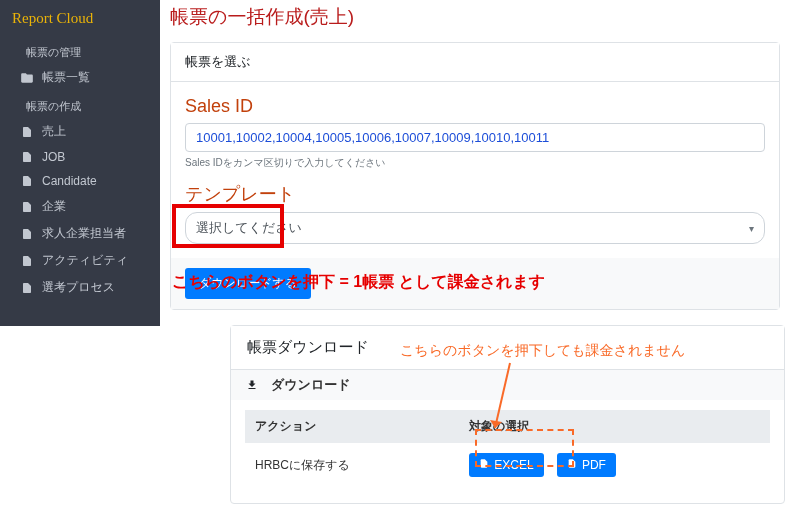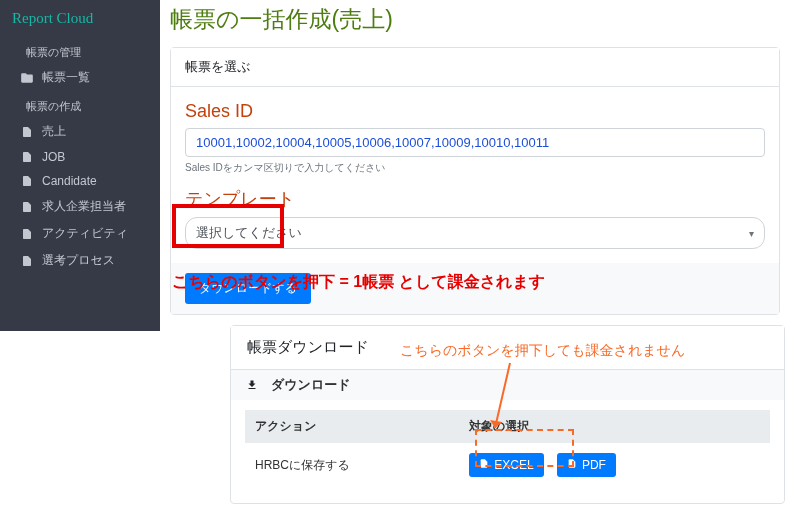--- a/index.html
+++ b/index.html
@@ -1,27 +1,27 @@
 <!DOCTYPE html>
 <html><head>
   <meta charset="utf-8">
   <style>
     * { box-sizing: border-box; margin: 0; padding: 0; }
     body { font-family: -apple-system, BlinkMacSystemFont, "Segoe UI", Arial, sans-serif; font-size: 13px; color: #333; background: #fff; width: 800px; height: 510px; position: relative; }
     
     .app { display: flex; }
     
     .sidebar { width: 160px; background: #353a46; color: #c2c7d0; min-height: 265px; padding-bottom: 8px; }
-    .brand { padding: 10px 12px; font-size: 15px; color: #14b8a6; font-family: Georgia, serif; }
+    .brand { padding: 10px 12px; font-size: 15px; color: #eab308; font-family: Georgia, serif; }
     .section-title { font-size: 11px; color: #c2c7d0; padding: 8px 26px 4px; }
     .nav-item { display: flex; align-items: center; padding: 5px 12px 5px 20px; font-size: 12px; cursor: pointer; }
     .icon { width: 14px; height: 14px; margin-right: 8px; display: inline-flex; align-items: center; justify-content: center; flex-shrink: 0; }
     
     .main { flex: 1; padding: 4px 20px 16px 10px; }
-    .page-title { font-size: 23px; font-weight: 500; color: #4d7c0f; margin-bottom: 12px; }
+    .page-title { font-size: 19px; font-weight: 500; color: #b91c1c; margin-bottom: 12px; }
     
     .panel { border: 1px solid #dee2e6; border-radius: 4px; }
     .panel-header { padding: 10px 14px; font-size: 13px; color: #212529; border-bottom: 1px solid #dee2e6; background: #fff; }
     .panel-body { padding: 14px; }
     .field-label { font-size: 18px; font-weight: 400; color: #c2410c; margin-bottom: 6px; }
     .text-input { width: 100%; padding: 6px 10px; border: 1px solid #ced4da; border-radius: 4px; font-size: 13px; color: #1d4ed8; }
     .help-text { font-size: 10px; color: #6c757d; margin-top: 4px; }
     .select { width: 100%; padding: 6px 10px; border: 1px solid #ced4da; border-radius: 12px; font-size: 13px; color: #495057; background: #fff; position: relative; }
     .select::after { content: "▾"; position: absolute; right: 10px; top: 50%; transform: translateY(-50%); font-size: 10px; color: #6c757d; }
     .panel-footer { padding: 10px 14px; background: #f8f9fa; }
@@ -77,20 +77,28 @@
         </span>
       <span>JOB</span>
     </div>
     <div class="nav-item">
       <span class="icon">
           <svg width="12" height="14" viewBox="0 0 24 24" fill="#c2c7d0">
             <path d="M14 2H6c-1.1 0-2 .9-2 2v16c0 1.1.9 2 2 2h12c1.1 0 2-.9 2-2V8l-6-6z"></path>
           </svg>
         </span>
       <span>Candidate</span>
+    </div>
+    <div class="nav-item">
+      <span class="icon">
+          <svg width="12" height="14" viewBox="0 0 24 24" fill="#c2c7d0">
+            <path d="M14 2H6c-1.1 0-2 .9-2 2v16c0 1.1.9 2 2 2h12c1.1 0 2-.9 2-2V8l-6-6z"></path>
+          </svg>
+        </span>
+      <span>企業</span>
     </div>
     <div class="nav-item">
       <span class="icon">
           <svg width="12" height="14" viewBox="0 0 24 24" fill="#c2c7d0">
             <path d="M14 2H6c-1.1 0-2 .9-2 2v16c0 1.1.9 2 2 2h12c1.1 0 2-.9 2-2V8l-6-6z"></path>
           </svg>
         </span>
       <span>求人企業担当者</span>
     </div>
     <div class="nav-item">

